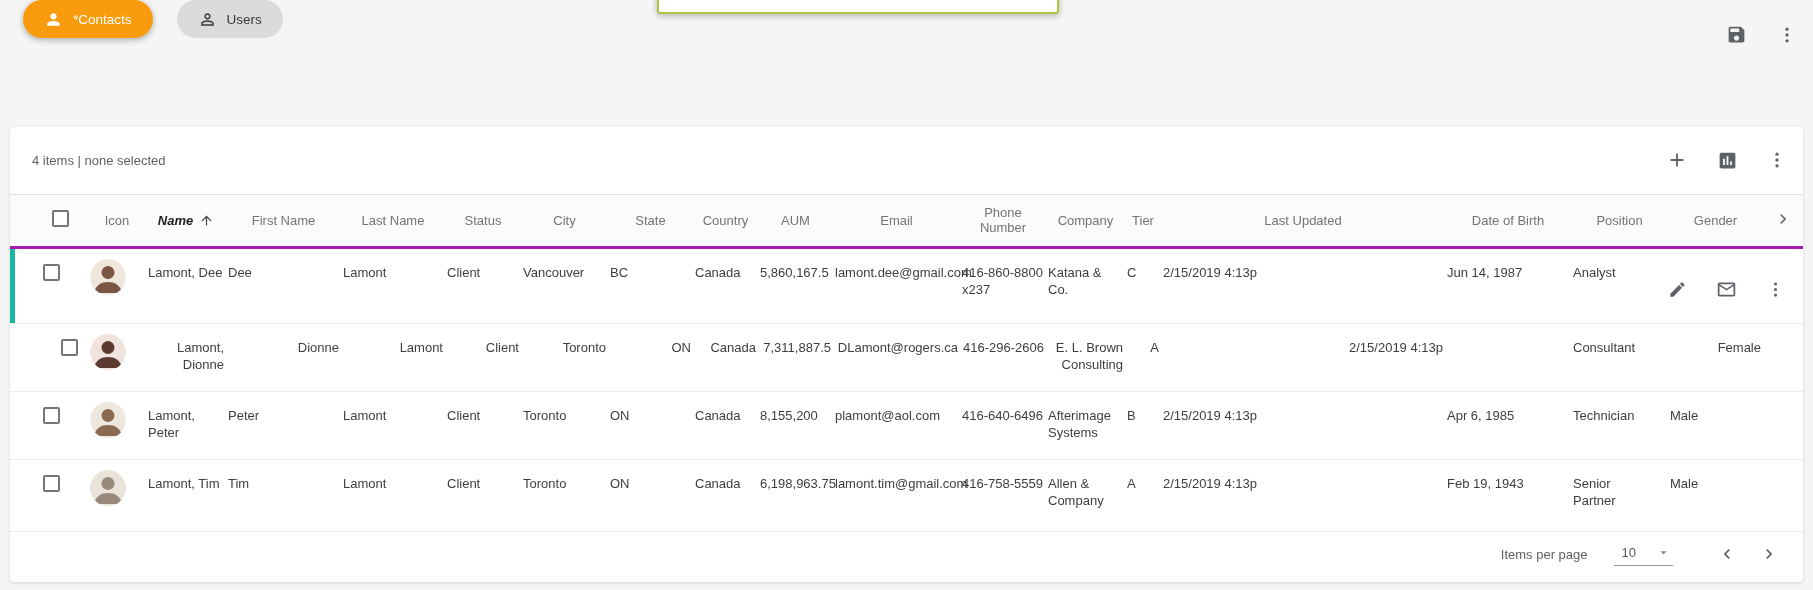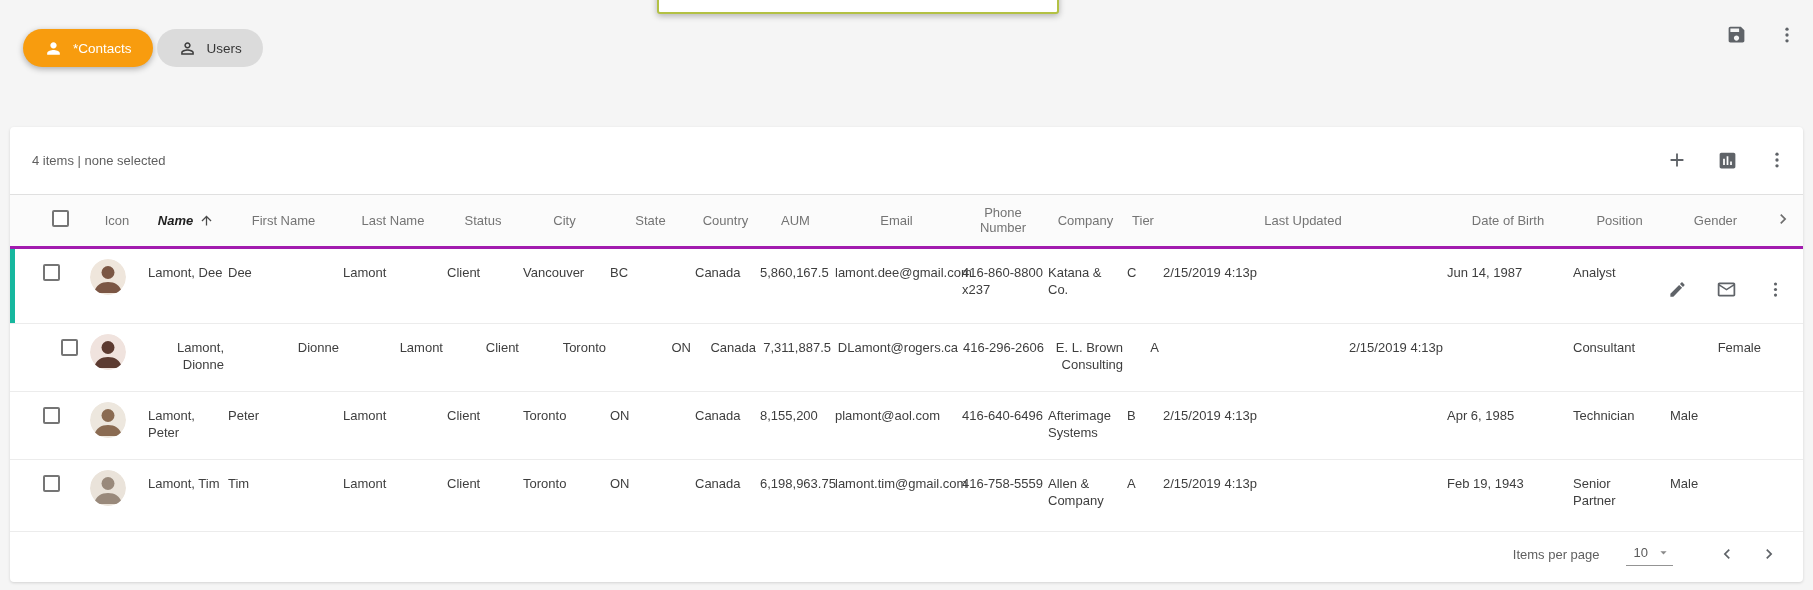--- a/index.html
+++ b/index.html
@@ -6,21 +6,21 @@
   html,body { width:1813px; height:590px; overflow:hidden; }
   body { font-family:"Liberation Sans", sans-serif; background:#f5f5f5; position:relative; }
   .page { position:relative; width:1813px; height:590px; }
 
   
   .cutoff-dialog { position:absolute; left:657px; top:-14px; width:402px; height:28px;
     background:#fff; border:2px solid #b3c144; border-radius:3px;
     box-shadow:0 2px 6px rgba(0,0,0,.28); z-index:40; }
 
   
-  .tabs-row { position:absolute; left:23px; top:29px; display:flex; gap:4px; }
+  .tabs-row { position:absolute; left:23px; top:0; display:flex; gap:24px; }
   .tab { height:38px; border-radius:19px; display:inline-flex; align-items:center; gap:10px;
     padding:0 21px; font-size:13.5px; border:none; cursor:pointer; }
   .tab.active { background:#F89C0E; color:#fff; box-shadow:0 2px 6px rgba(0,0,0,.3); }
   .tab.inactive { background:#DBDBDB; color:#363636; }
   .tab svg { display:block; }
 
   .top-right-icons { position:absolute; right:16px; top:24px; display:flex; gap:30px; align-items:center; }
   .icon-btn { background:none; border:none; cursor:pointer; display:inline-flex; align-items:center; justify-content:center; padding:0; }
   .icon-btn svg { display:block; }
 
@@ -70,21 +70,21 @@
   td.c-position { padding-right:40px; }
   td.c-gender { position:relative; }
   .cb { display:inline-block; width:17px; height:17px; border:2px solid #757575; border-radius:2px; background:#fff; cursor:pointer; }
   .avatar { display:block; width:36px; height:36px; border-radius:50%; overflow:hidden; }
   .row-actions { position:absolute; left:0; top:30px; display:flex; gap:29px; }
   th.c-chev svg { vertical-align:middle; }
 
   
   .pagination { position:absolute; right:24px; bottom:16px; display:flex; align-items:center; font-size:13px; color:#5f5f5f; }
   .pp-label { margin-right:26px; }
-  .page-size { display:flex; align-items:center; gap:8px; padding:3px 2px 5px 8px;
+  .page-size { display:flex; align-items:center; gap:20px; padding:3px 2px 5px 8px;
     border-bottom:1px solid #949494; cursor:pointer; margin-right:22px; color:#5a5a5a; }
   .pager-btn { margin-left:22px; }
 </style>
 </head>
 <body>
 
 <div class="page">
 
   <div class="cutoff-dialog"></div>
 

